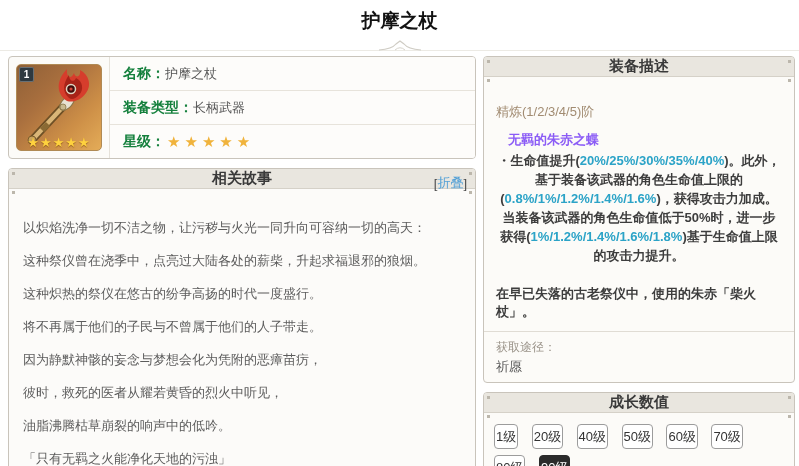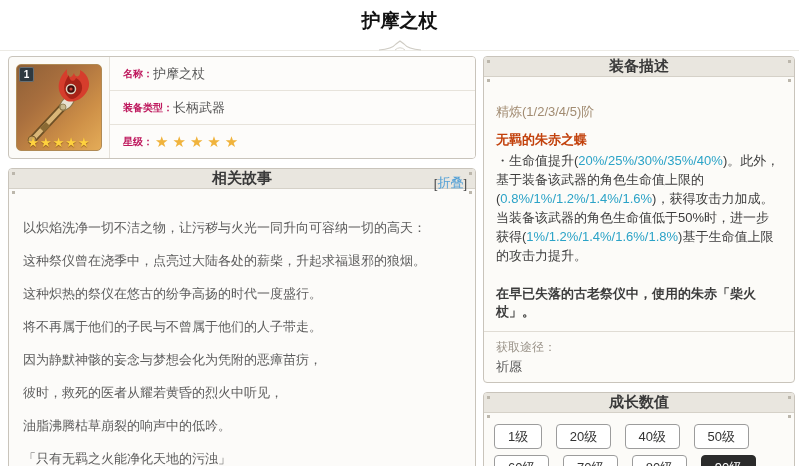--- a/index.html
+++ b/index.html
@@ -72,49 +72,49 @@
     position: absolute; bottom: 0; left: 0; right: 0; z-index: 2;
     text-align: center; color: #ffd23e; font-size: 13px; letter-spacing: 1px;
     text-shadow: 0 1px 1px rgba(110,60,0,.55);
   }
   .info-rows { flex: 1; display: flex; flex-direction: column; background: #fdfcfa; }
   .info-row {
     flex: 1; display: flex; align-items: center;
     padding: 0 6px 0 13px; border-bottom: 1px solid #e7e3db; font-size: 13px; color: #555;
   }
   .info-row:last-child { border-bottom: none; }
-  .info-row .label { font-weight: bold; color: #be185d; font-size: 10px; white-space: pre; }
+  .info-row .label { font-weight: bold; color: #15803d; font-size: 14px; white-space: pre; }
   .row-stars { color: #f0b33c; font-size: 15px; letter-spacing: 4px; margin-left: 2px; }
 
   
   .collapse {
     position: absolute; right: 8px; top: 0; height: 28px;
     display: flex; align-items: center;
     font-weight: normal; font-size: 13px; color: #4b4b4b;
   }
   .collapse .link { color: #53a0d6; cursor: pointer; }
   .story-body { padding: 14px 14px 6px; background: #fcfbf9; }
   .story-body p { margin: 16px 0 12px; font-size: 13px; line-height: 17px; color: #5c5c5c; }
 
   
   .desc-body { padding: 10px 12px 6px; font-size: 13px; }
   .refine { margin: 16px 0 10px; color: #a18b71; }
-  .passive-name { margin: 8px 0 2px; font-weight: bold; color: #c2410c; }
-  .passive-text { margin: 0; font-weight: normal; color: #3d3d3d; line-height: 19px; }
+  .passive-name { margin: 8px 12px 2px; font-weight: bold; color: #8b5cf6; }
+  .passive-text { margin: 0; font-weight: bold; color: #3d3d3d; line-height: 19px; text-align: center; }
   .passive-text .hl { color: #2ba3c7; }
   .flavor { margin: 20px 0 8px; font-weight: bold; color: #3d3d3d; line-height: 18px; }
   .desc-divider { border-top: 1px solid #e0dcd4; margin: 10px -12px 7px; }
   .source-label { margin: 0 0 2px; font-size: 12px; color: #9b948a; }
   .source-value { margin: 0; font-size: 13px; color: #555; }
 
   
   .growth-body { padding: 7px 10px 0; }
   .levels { padding: 1px 0 3px; }
   .level-btn {
-    display: inline-block; margin: 3px 9px 3px 0; padding: 3px 13px;
+    display: inline-block; margin: 3px 9px 3px 0; padding: 3px 1px;
     border: 1px solid #9c9c9c; border-radius: 4px; background: #fff;
     font-size: 13px; line-height: 17px; color: #333; cursor: pointer;
     font-family: inherit;
   }
   .level-btn.selected { background: #2b2b2b; border-color: #2b2b2b; color: #fff; }
 </style>
 </head>
 <body>
 
 <div class="page">

